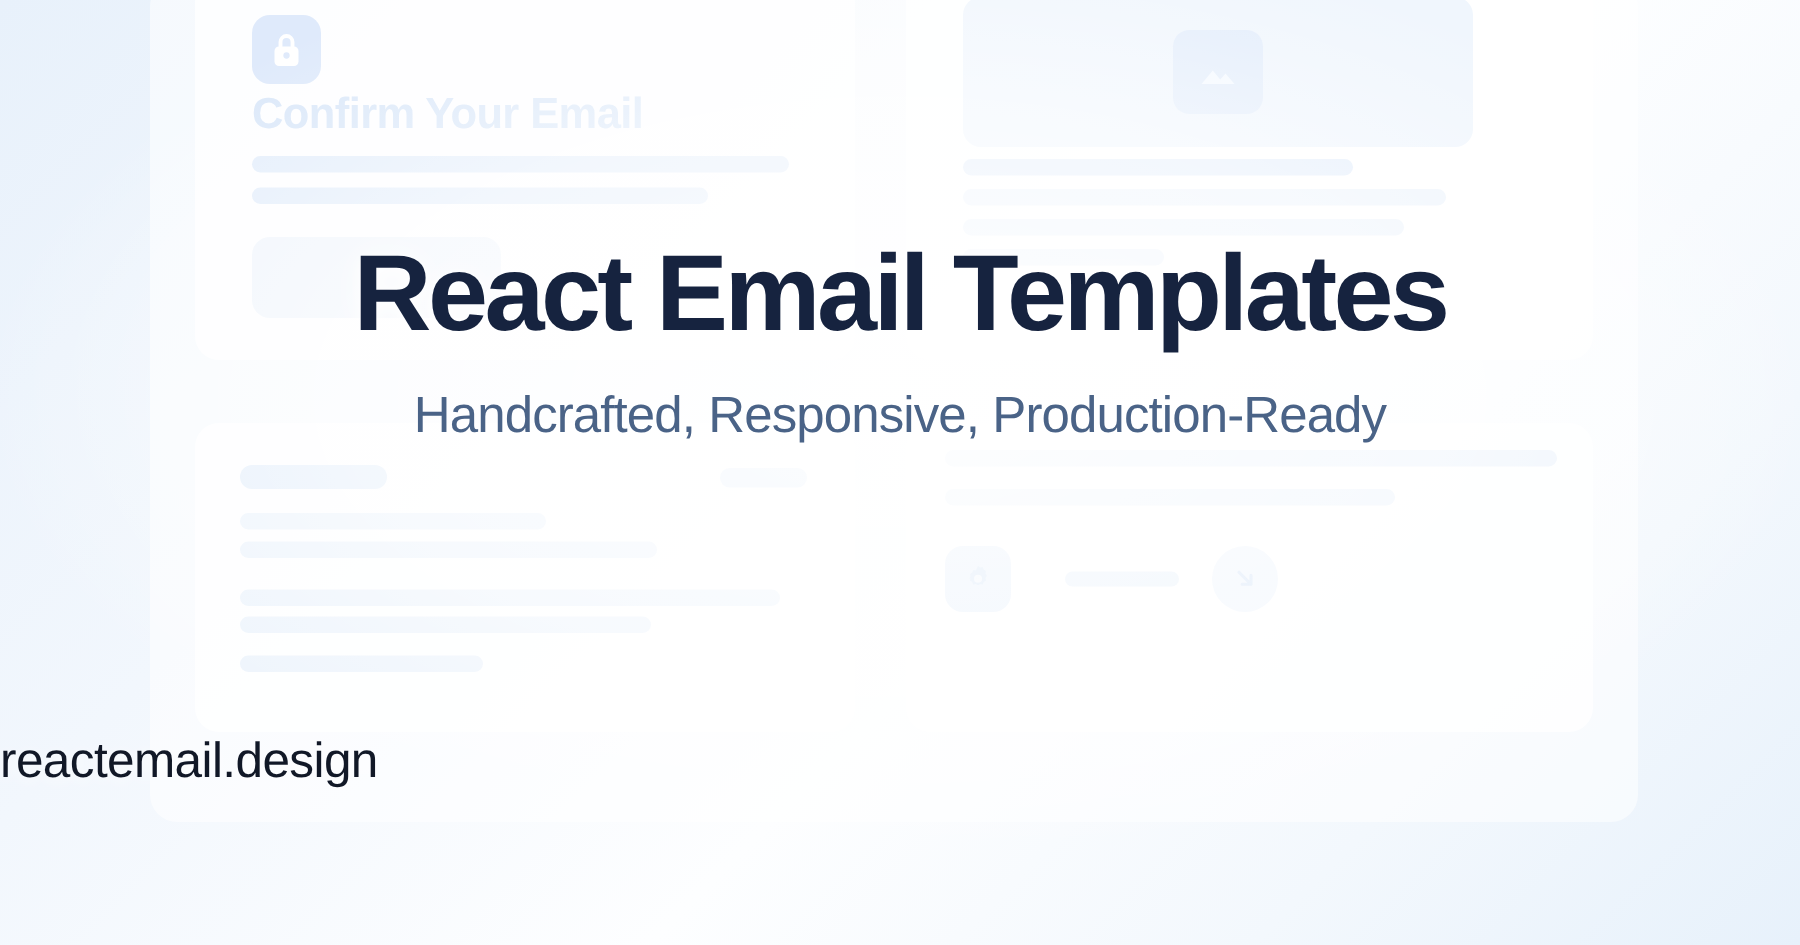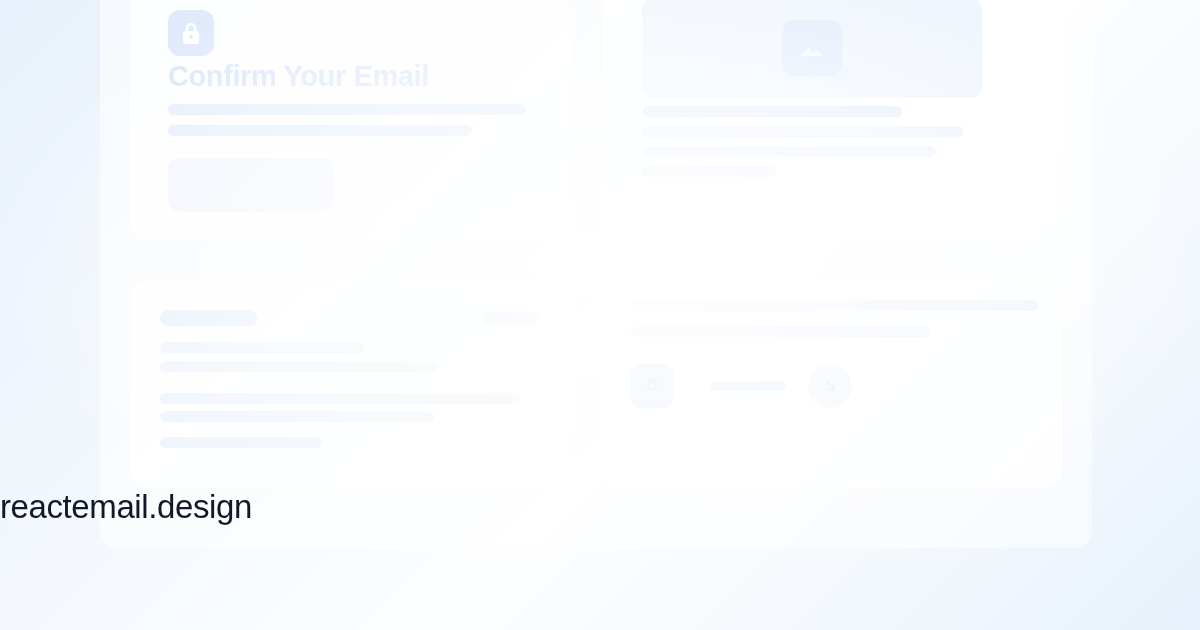--- a/index.html
+++ b/index.html
@@ -234,16 +234,18 @@
 
       <div class="icon-circle" style="left:204px; top:82px; width:44px; height:44px;">
         <svg width="22" height="22" viewBox="0 0 22 22" aria-hidden="true">
           <path d="M7 6.5L15 14.5M15 14.5V8.6M15 14.5H9.1" stroke="#d5e4f7" stroke-width="2.1" fill="none" stroke-linecap="round" stroke-linejoin="round"></path>
         </svg>
       </div>
     </div>
   </div>
 
   <div class="foreground">
+    <h1 class="title">React Email Templates</h1>
+    <p class="subtitle">Handcrafted, Responsive, Production-Ready</p>
     <p class="siteurl">reactemail.design</p>
   </div>
 
 </div>
 
 </body></html>

